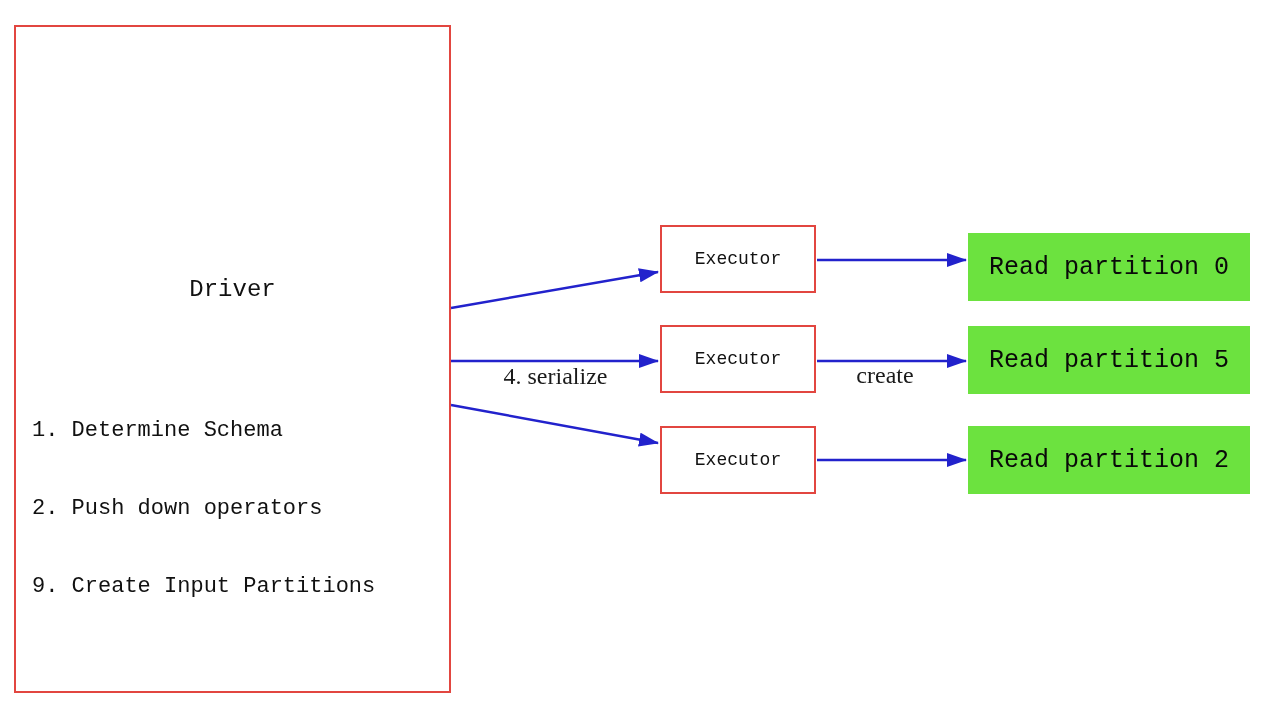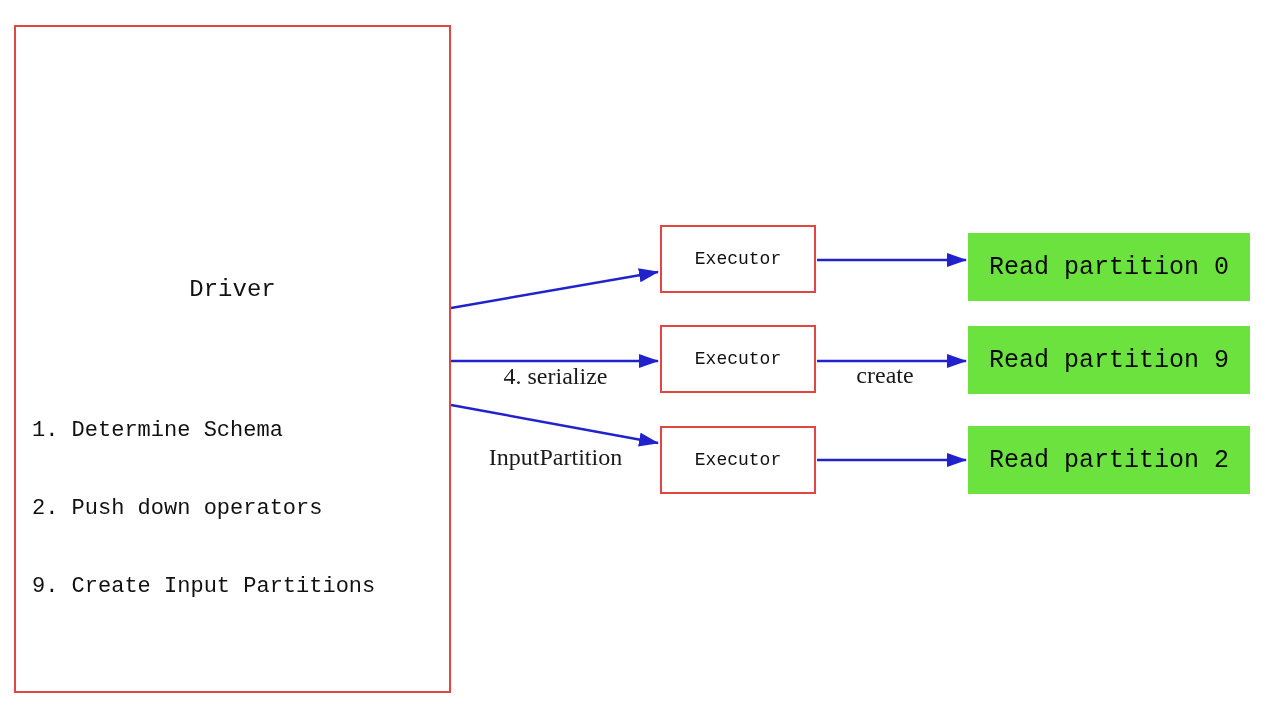--- a/index.html
+++ b/index.html
@@ -134,28 +134,27 @@
     <span>Executor</span>
   </div>
   <div class="node executor executor-2">
     <span>Executor</span>
   </div>
 
   <div class="node partition partition-0">
     <span>Read partition 0</span>
   </div>
   <div class="node partition partition-1">
-    <span>Read partition 9</span>
+    <span>Read partition 5</span>
   </div>
   <div class="node partition partition-2">
     <span>Read partition 2</span>
   </div>
 
   <div class="flow-label label-serialize">
     <div>4. serialize</div>
-    <div>InputPartition</div>
   </div>
 
   <div class="flow-label label-create-reader">
     <div>create</div>
   </div>
 
 </div>
 
 </body></html>

